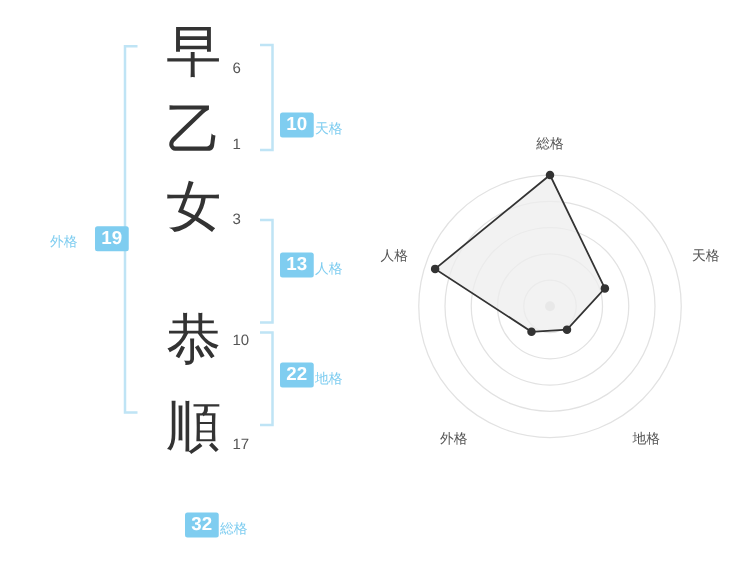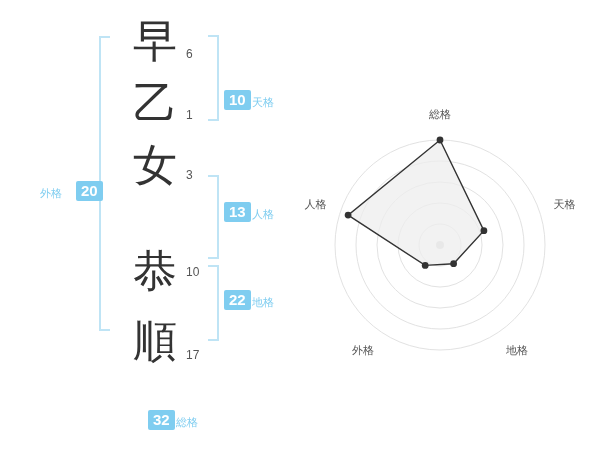--- a/index.html
+++ b/index.html
@@ -137,21 +137,21 @@
 
     <div class="badge b-tenkaku">10</div>
     <div class="badge-label l-tenkaku">天格</div>
 
     <div class="badge b-jinkaku">13</div>
     <div class="badge-label l-jinkaku">人格</div>
 
     <div class="badge b-chikaku">22</div>
     <div class="badge-label l-chikaku">地格</div>
 
-    <div class="badge b-gaikaku">20</div>
+    <div class="badge b-gaikaku">19</div>
     <div class="badge-label l-gaikaku">外格</div>
 
     <div class="badge b-soukaku">32</div>
     <div class="badge-label l-soukaku">総格</div>
   </div>
 
   <div class="radar-panel">
     <svg id="radar-svg" width="300" height="470">
         <circle cx="140" cy="245" r="105" fill="none" stroke="#e2e2e2" stroke-width="1"></circle>
         <circle cx="140" cy="245" r="84" fill="none" stroke="#e2e2e2" stroke-width="1"></circle>

